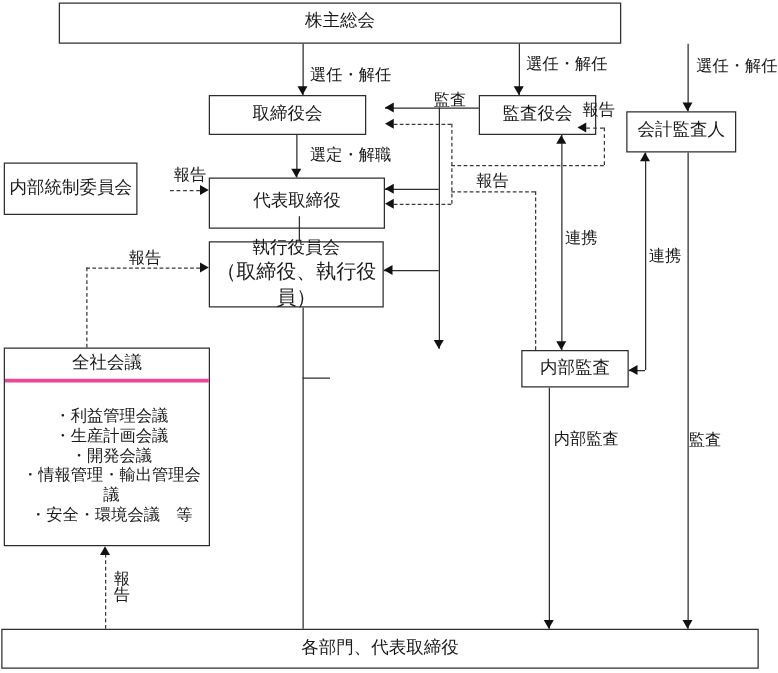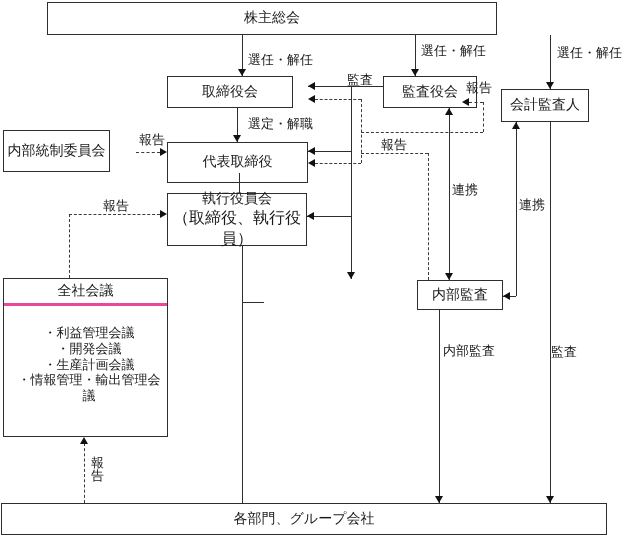--- a/index.html
+++ b/index.html
@@ -57,33 +57,34 @@
     <span>執行役員会</span>
     <span class="sub">（取締役、執行役員）</span>
   </div>
 
   <div class="box" style="left:3px;top:278px;width:165px;height:159px;display:block">
     <div class="meet-head">
       <span>全社会議</span>
     </div>
     <div class="meet-list">
       <div>・利益管理会議</div>
+      <div>・生産計画会議</div>
       <div>・開発会議</div>
-      <div>・生産計画会議</div>
       <div>・情報管理・輸出管理会議</div>
+      <div>・安全・環境会議　等</div>
     </div>
   </div>
 
 
   <div class="box" style="left:417px;top:280px;width:86px;height:30px">
     <span>内部監査</span>
   </div>
 
   <div class="box" style="left:1px;top:503px;width:606px;height:32px">
-    <span>各部門、グループ会社</span>
+    <span>各部門、代表取締役</span>
   </div>
 
   <div class="vl" style="left:242px;top:35px;height:41px"></div>
   <div class="vl" style="left:415px;top:35px;height:41px"></div>
   <div class="vl" style="left:550px;top:35px;height:54px"></div>
   <div class="vl" style="left:237px;top:108px;height:34px"></div>
   <div class="vl" style="left:239px;top:173px;height:20px"></div>
   <div class="hl" style="left:308px;top:86px;width:75px"></div>
   <div class="vl" style="left:351px;top:86px;height:193px"></div>
   <div class="hl" style="left:308px;top:151px;width:43px"></div>

